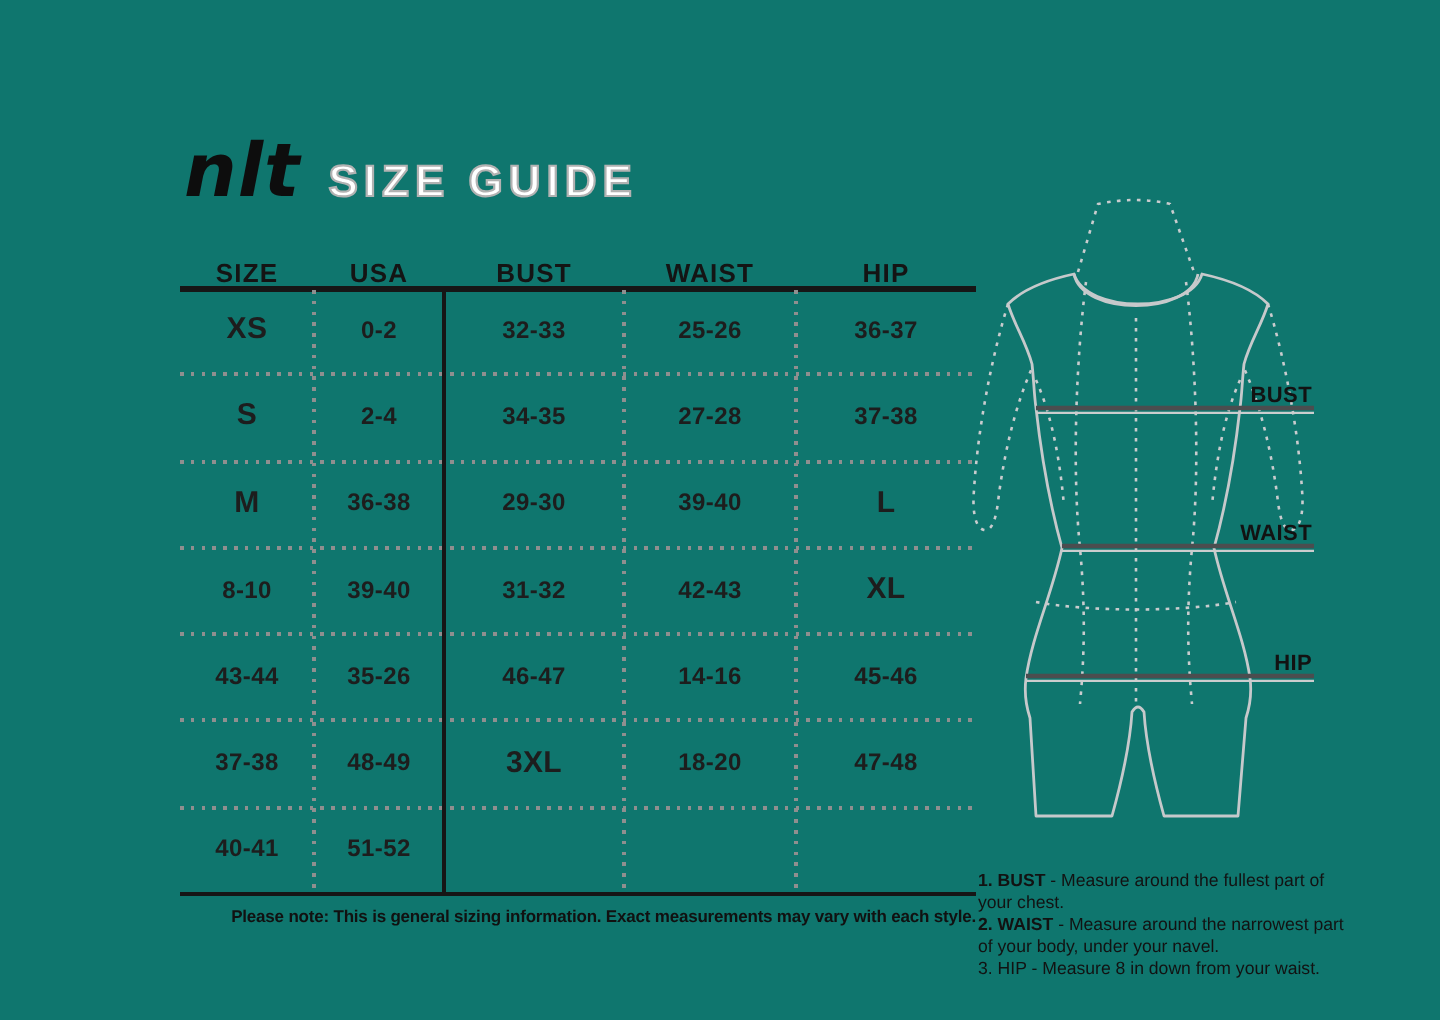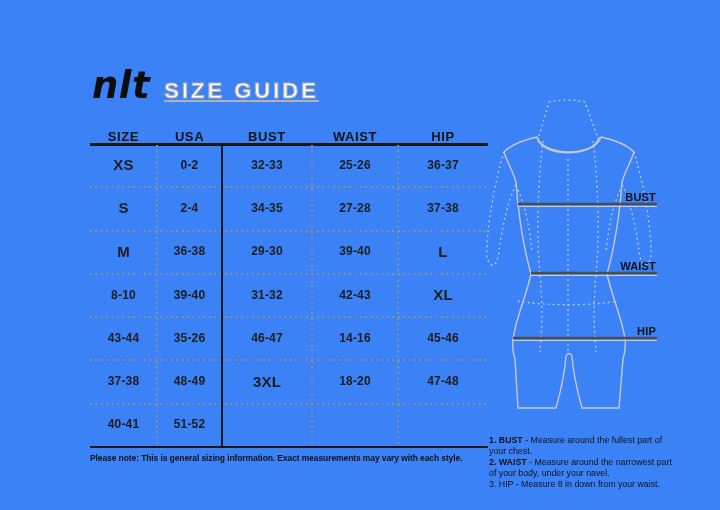--- a/index.html
+++ b/index.html
@@ -1,24 +1,24 @@
 <!DOCTYPE html>
 <html><head>
 <meta charset="utf-8">
 <style>
   html,body{margin:0;padding:0;background:#ffffff;}
-  .canvas{position:relative;width:720px;height:510px;background:#3b82f6;overflow:hidden;
+  .canvas{position:relative;width:720px;height:510px;background:#0f766e;overflow:hidden;
           font-family:"Liberation Sans",sans-serif;color:#1a1a1a;}
 
   
   .brand-row{position:absolute;left:92px;top:66px;display:flex;align-items:baseline;gap:14px;}
   .logo{font-family:"DejaVu Sans",sans-serif;font-style:italic;font-weight:700;
         font-size:37px;line-height:40px;color:#0d0d0d;letter-spacing:0.5px;}
   .tagline{font-size:22px;font-weight:800;letter-spacing:3px;color:#ffffff;
-           -webkit-text-stroke:1.1px #b2b2b2;line-height:24px;text-decoration:underline;}
+           -webkit-text-stroke:1.1px #b2b2b2;line-height:24px;}
 
   
   .table-wrap{position:absolute;left:90px;top:120px;width:398px;height:330px;}
   .grid{position:absolute;inset:0;display:grid;
         grid-template-columns:67px 65px 90px 86px 90px;
         grid-template-rows:23px repeat(7,43.3px);}
   .th{display:flex;align-items:center;justify-content:center;
       font-size:13px;font-weight:700;letter-spacing:.6px;color:#141414;margin-top:10px;}
   .td{display:flex;align-items:center;justify-content:center;
       font-size:12px;font-weight:700;color:#1d1d1d;letter-spacing:.2px;}
@@ -26,21 +26,21 @@
 
   
   .lines{position:absolute;inset:0;pointer-events:none;}
   .h-solid{position:absolute;left:0;width:398px;background:#161616;}
   .h-dot{position:absolute;left:0;width:398px;height:1.8px;
          background:repeating-linear-gradient(90deg,#8f8f8f 0 1.8px,transparent 1.8px 5.4px);}
   .v-dot{position:absolute;top:25px;height:301px;width:1.8px;
          background:repeating-linear-gradient(180deg,#8f8f8f 0 1.8px,transparent 1.8px 5.4px);}
   .v-solid{position:absolute;top:25px;height:301px;width:2.4px;background:#161616;}
 
-  .note{position:absolute;left:90px;top:453px;width:398px;text-align:left;
+  .note{position:absolute;left:90px;top:453px;width:398px;text-align:right;
         font-size:8.5px;font-weight:700;letter-spacing:-0.1px;color:#111;
         white-space:nowrap;overflow:visible;}
 
   
   .figure{position:absolute;left:485px;top:95px;}
   .figure path,.figure line{fill:none;}
   .solid-gray{stroke:#c6c9cb;stroke-width:1.4;stroke-linejoin:round;}
   .dot-gray{stroke:#c9ccce;stroke-width:1.3;stroke-dasharray:1.8 3.2;}
   .meas{stroke:#4b4d4f;stroke-width:2.3;}
   .meas-shadow{stroke:#cbcdce;stroke-width:1.1;}

